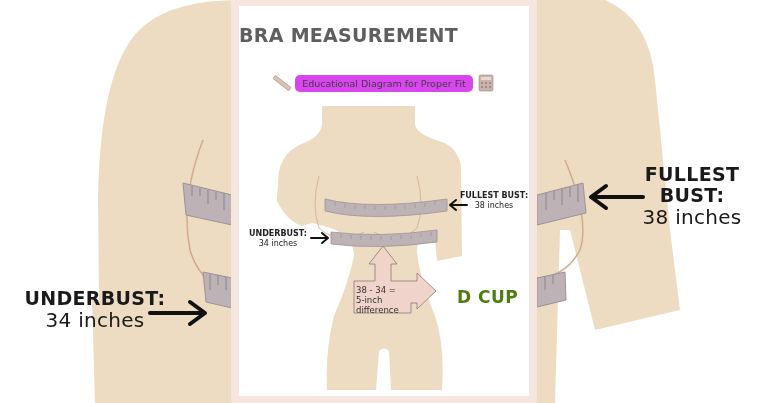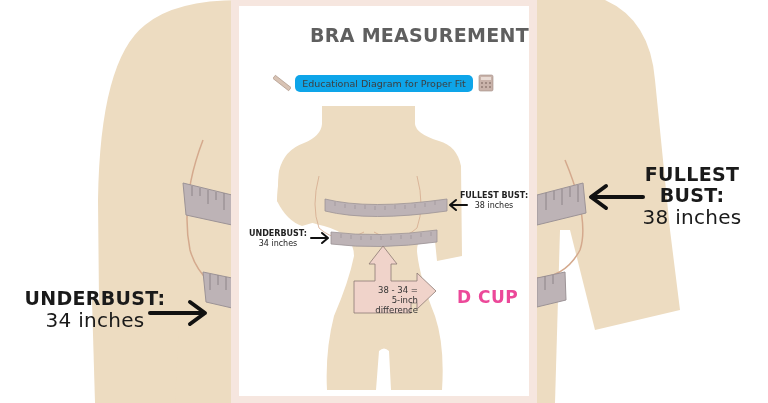--- a/index.html
+++ b/index.html
@@ -11,29 +11,29 @@
     
     .bg-layer { position: absolute; left: 0; top: 0; width: 768px; height: 403px; }
     .bg-label { position: absolute; font-weight: bold; color: #1a1a1a; font-size: 19px; letter-spacing: 0.3px; line-height: 1.1; }
     .bg-label .val { font-weight: normal; font-size: 20px; }
     .bg-label-left { left: 10px; top: 288px; text-align: center; width: 170px; }
     .bg-label-right { left: 612px; top: 164px; text-align: center; width: 160px; }
 
     
     .poster { position: absolute; left: 231px; top: 0; width: 306px; height: 403px; background: #f6e6df; }
     .poster-inner { position: absolute; left: 8px; top: 6px; width: 290px; height: 390px; background: #ffffff; overflow: hidden; }
-    .title { position: absolute; left: 0; top: 18px; width: 290px; text-align: right; color: #5f5f5f; font-weight: bold; font-size: 19px; line-height: 23px; letter-spacing: 0.3px; }
+    .title { position: absolute; left: 0; top: 18px; width: 290px; text-align: left; color: #5f5f5f; font-weight: bold; font-size: 19px; line-height: 23px; letter-spacing: 0.3px; }
     .subtitle-row { position: absolute; left: 0; top: 68px; width: 290px; display: flex; justify-content: center; align-items: center; gap: 4px; }
-    .subtitle { background: #0ea5e9; color: #3e3e3e; font-size: 9.5px; padding: 3px 7px; border-radius: 5px; }
+    .subtitle { background: #d946ef; color: #3e3e3e; font-size: 9.5px; padding: 3px 7px; border-radius: 5px; }
     .ruler-icon, .calc-icon { width: 18px; height: 18px; display: inline-block; }
 
     .small-label { position: absolute; font-size: 8px; font-weight: bold; color: #222; text-align: center; line-height: 10px; }
     .small-label .val { font-weight: normal; }
-    .dcup { position: absolute; left: 218px; top: 281px; font-size: 17px; font-weight: bold; color: #ec4899; letter-spacing: 0.5px; }
-    .calc-box-text { position: absolute; left: 117px; top: 279px; width: 62px; text-align: right; font-size: 8.5px; color: #333; line-height: 10px; }
+    .dcup { position: absolute; left: 218px; top: 281px; font-size: 17px; font-weight: bold; color: #4d7c0f; letter-spacing: 0.5px; }
+    .calc-box-text { position: absolute; left: 117px; top: 279px; width: 62px; text-align: left; font-size: 8.5px; color: #333; line-height: 10px; }
   </style>
 </head>
 <body>
 
 <div class="stage">
 
   <div class="bg-layer">
     <svg width="768" height="403" viewBox="0 0 768 403">
 
       <path d="M100 403 L98 200 Q100 60 145 25 Q175 0 240 0 L240 403 Z" fill="#eddcc1"></path>

